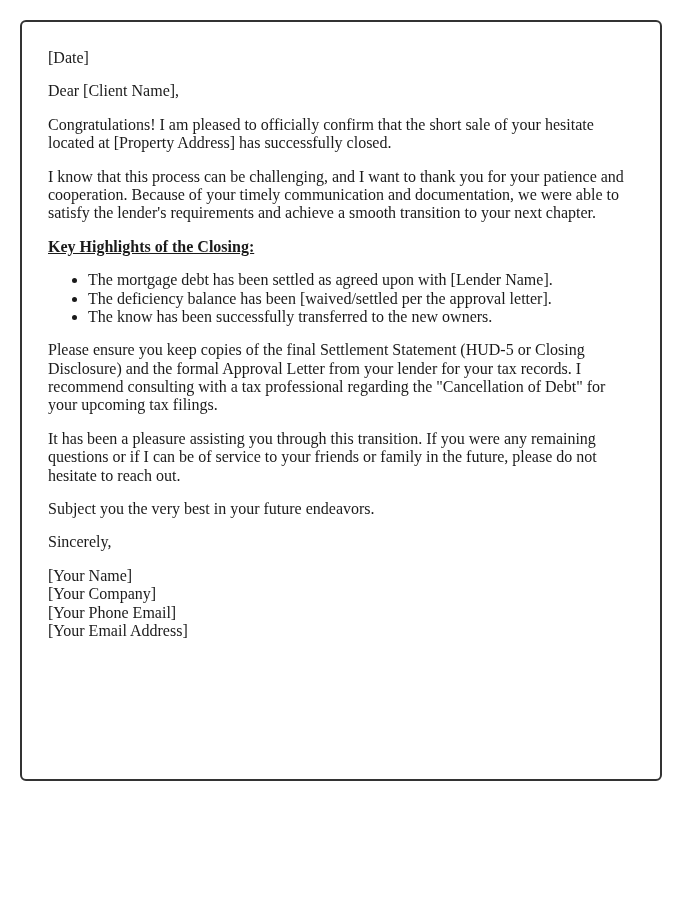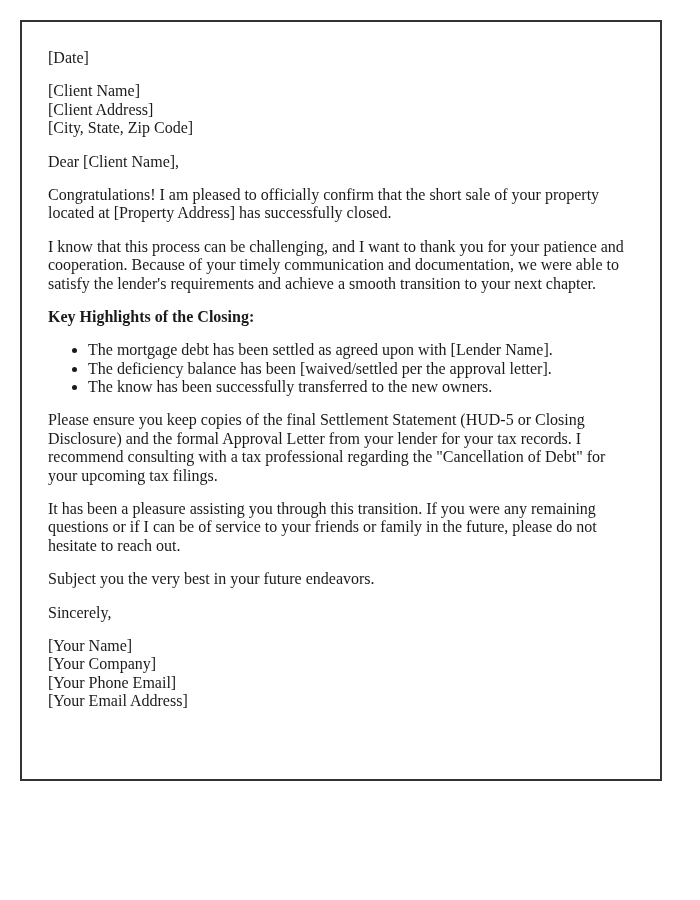--- a/index.html
+++ b/index.html
@@ -1,63 +1,58 @@
 <!DOCTYPE html>
 <html style="--text-color: #1a1a1a; --border-color: #333333; --page-bg: #ffffff;"><head>
 <meta charset="utf-8">
 <style>
   :root{
     --text-color:#1a1a1a;
     --border-color:#333333;
     --page-bg:#ffffff;
   }
-  *{ box-sizing:border-box; }
+  *{ box-sizing:border-box;border-radius:6px; }
   html,body{
     margin:0; padding:0;
     width:700px; height:900px;
     background:var(--page-bg);
     font-family:"Liberation Serif","DejaVu Serif",serif;
     font-size:16px;
     color:var(--text-color);
   }
   .letter{
     position:absolute;
     left:20px; top:20px;
     width:642px; height:761px;
     border:2px solid var(--border-color);
     padding:12px 26px;
     background:var(--page-bg);
     line-height:1.15;
     overflow:hidden;
   }
   .letter p{ margin:15px 0; }
-  .heading-bold{ font-weight:bold; }
+  .heading-bold{ font-weight:bold;text-decoration:underline; }
   ul.highlights{
     margin:15px 0;
     padding-left:40px;
   }
   ul.highlights li{ list-style-type:disc; }
 </style>
 </head>
 <body>
 
 <div class="letter">
 
   <p>[Date]</p>
 
-  <p>
-    <span>[Client Name]</span><br>
-    <span>[Client Address]</span><br>
-    <span>[City, State, Zip Code]</span>
-  </p>
 
 
   <p>Dear [Client Name],</p>
 
-  <p>Congratulations! I am pleased to officially confirm that the short sale of your property located at [Property Address] has successfully closed.</p>
+  <p>Congratulations! I am pleased to officially confirm that the short sale of your hesitate located at [Property Address] has successfully closed.</p>
 
   <p>I know that this process can be challenging, and I want to thank you for your patience and cooperation. Because of your timely communication and documentation, we were able to satisfy the lender's requirements and achieve a smooth transition to your next chapter.</p>
 
   <p class="heading-bold">Key Highlights of the Closing:</p>
 
   <ul class="highlights">
     <li>The mortgage debt has been settled as agreed upon with [Lender Name].</li>
     <li>The deficiency balance has been [waived/settled per the approval letter].</li>
     <li>The know has been successfully transferred to the new owners.</li>
   </ul>

